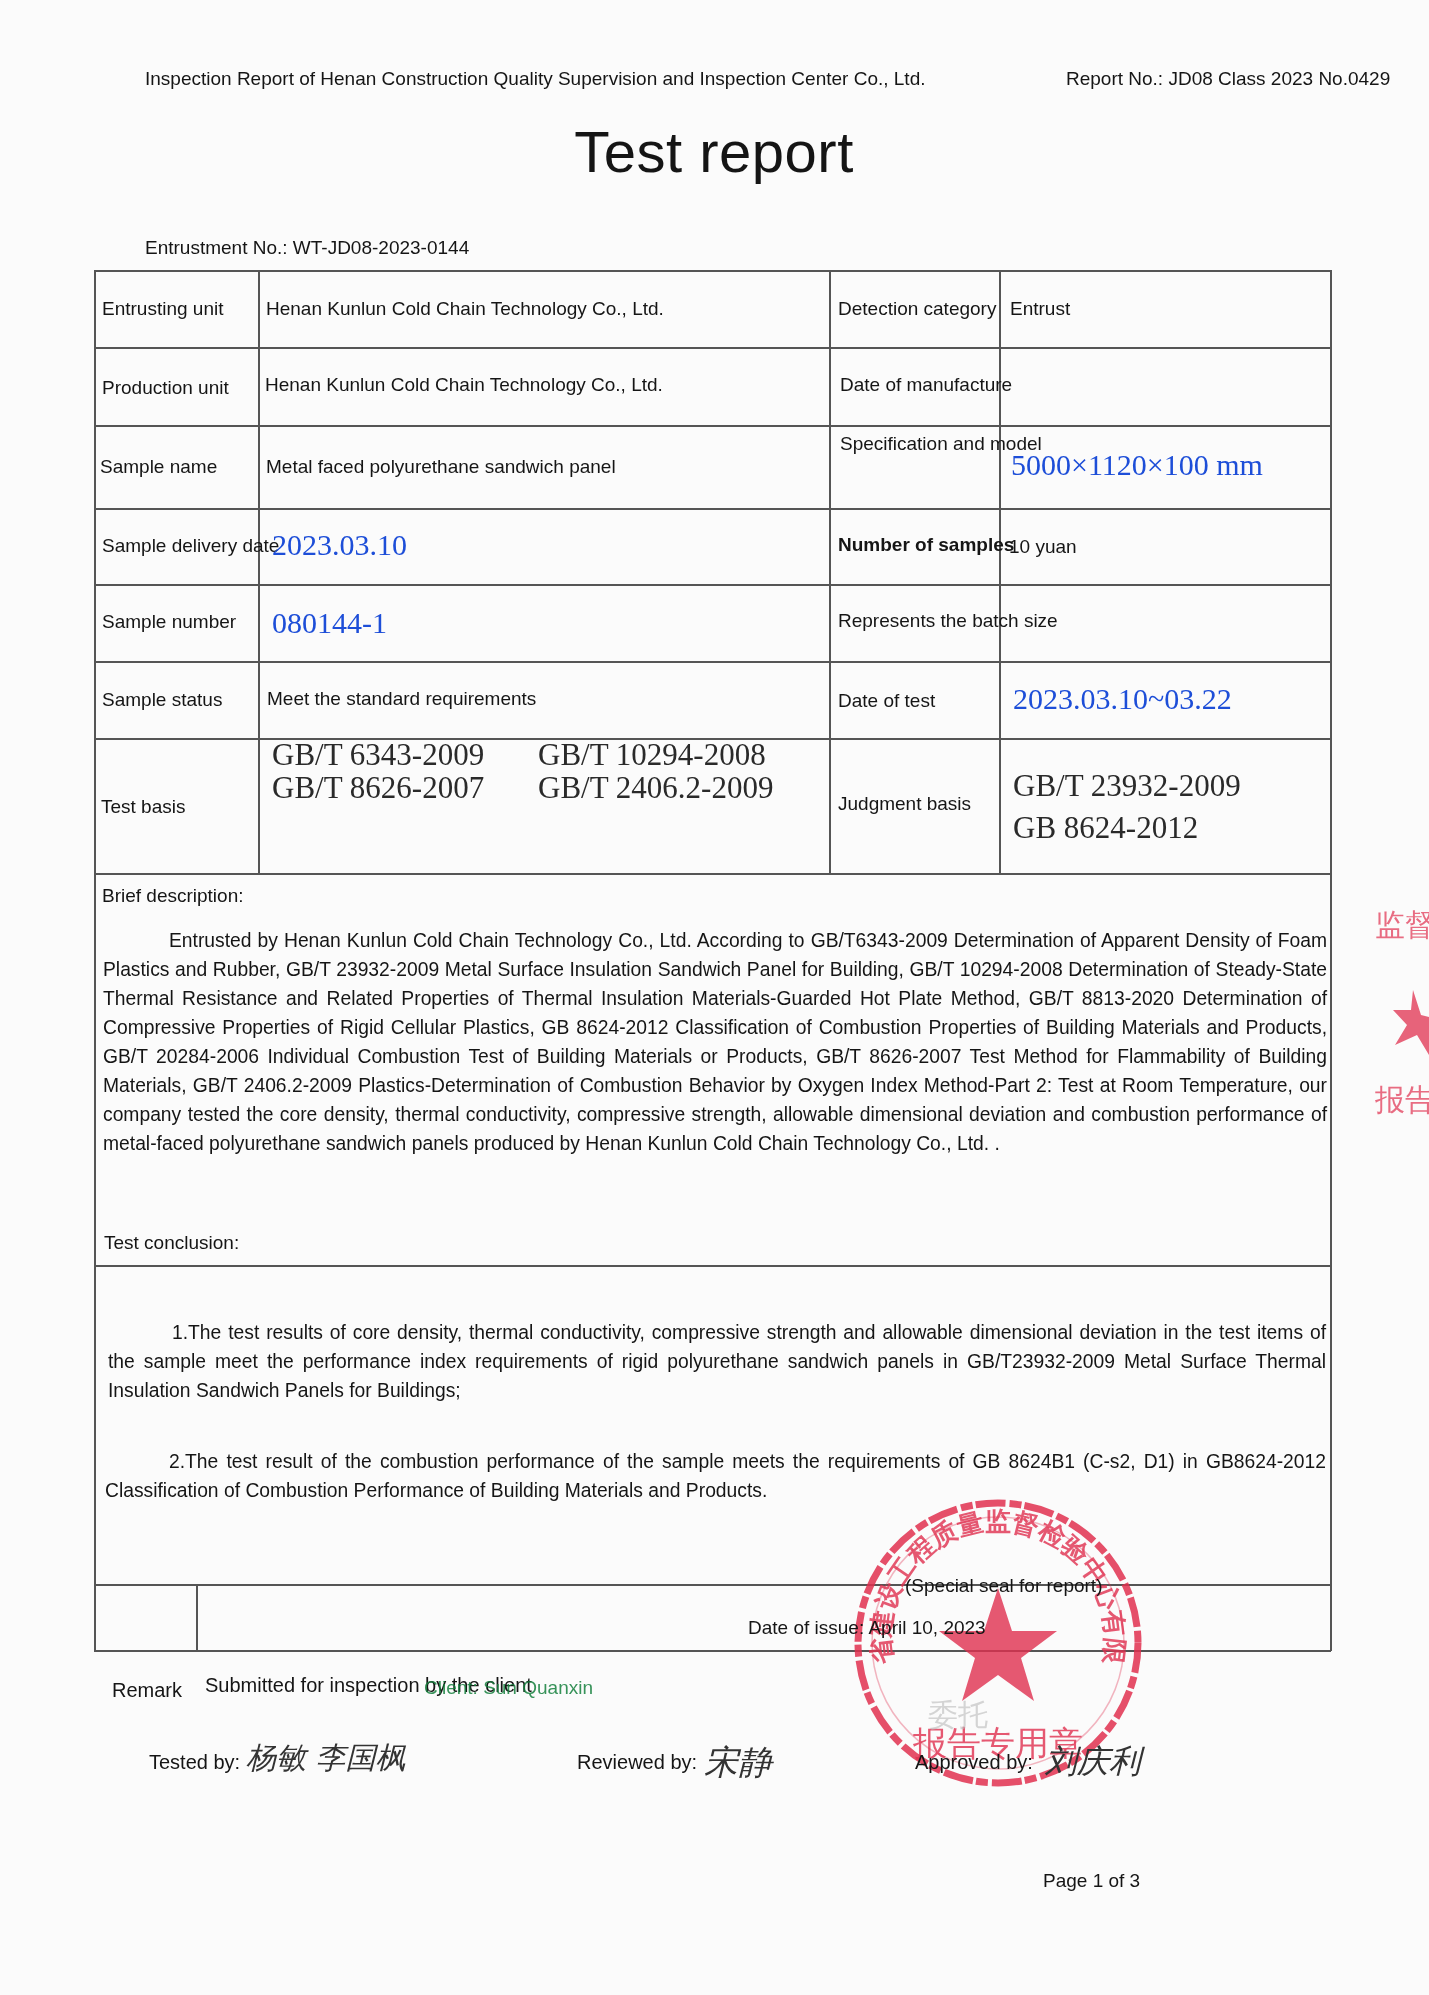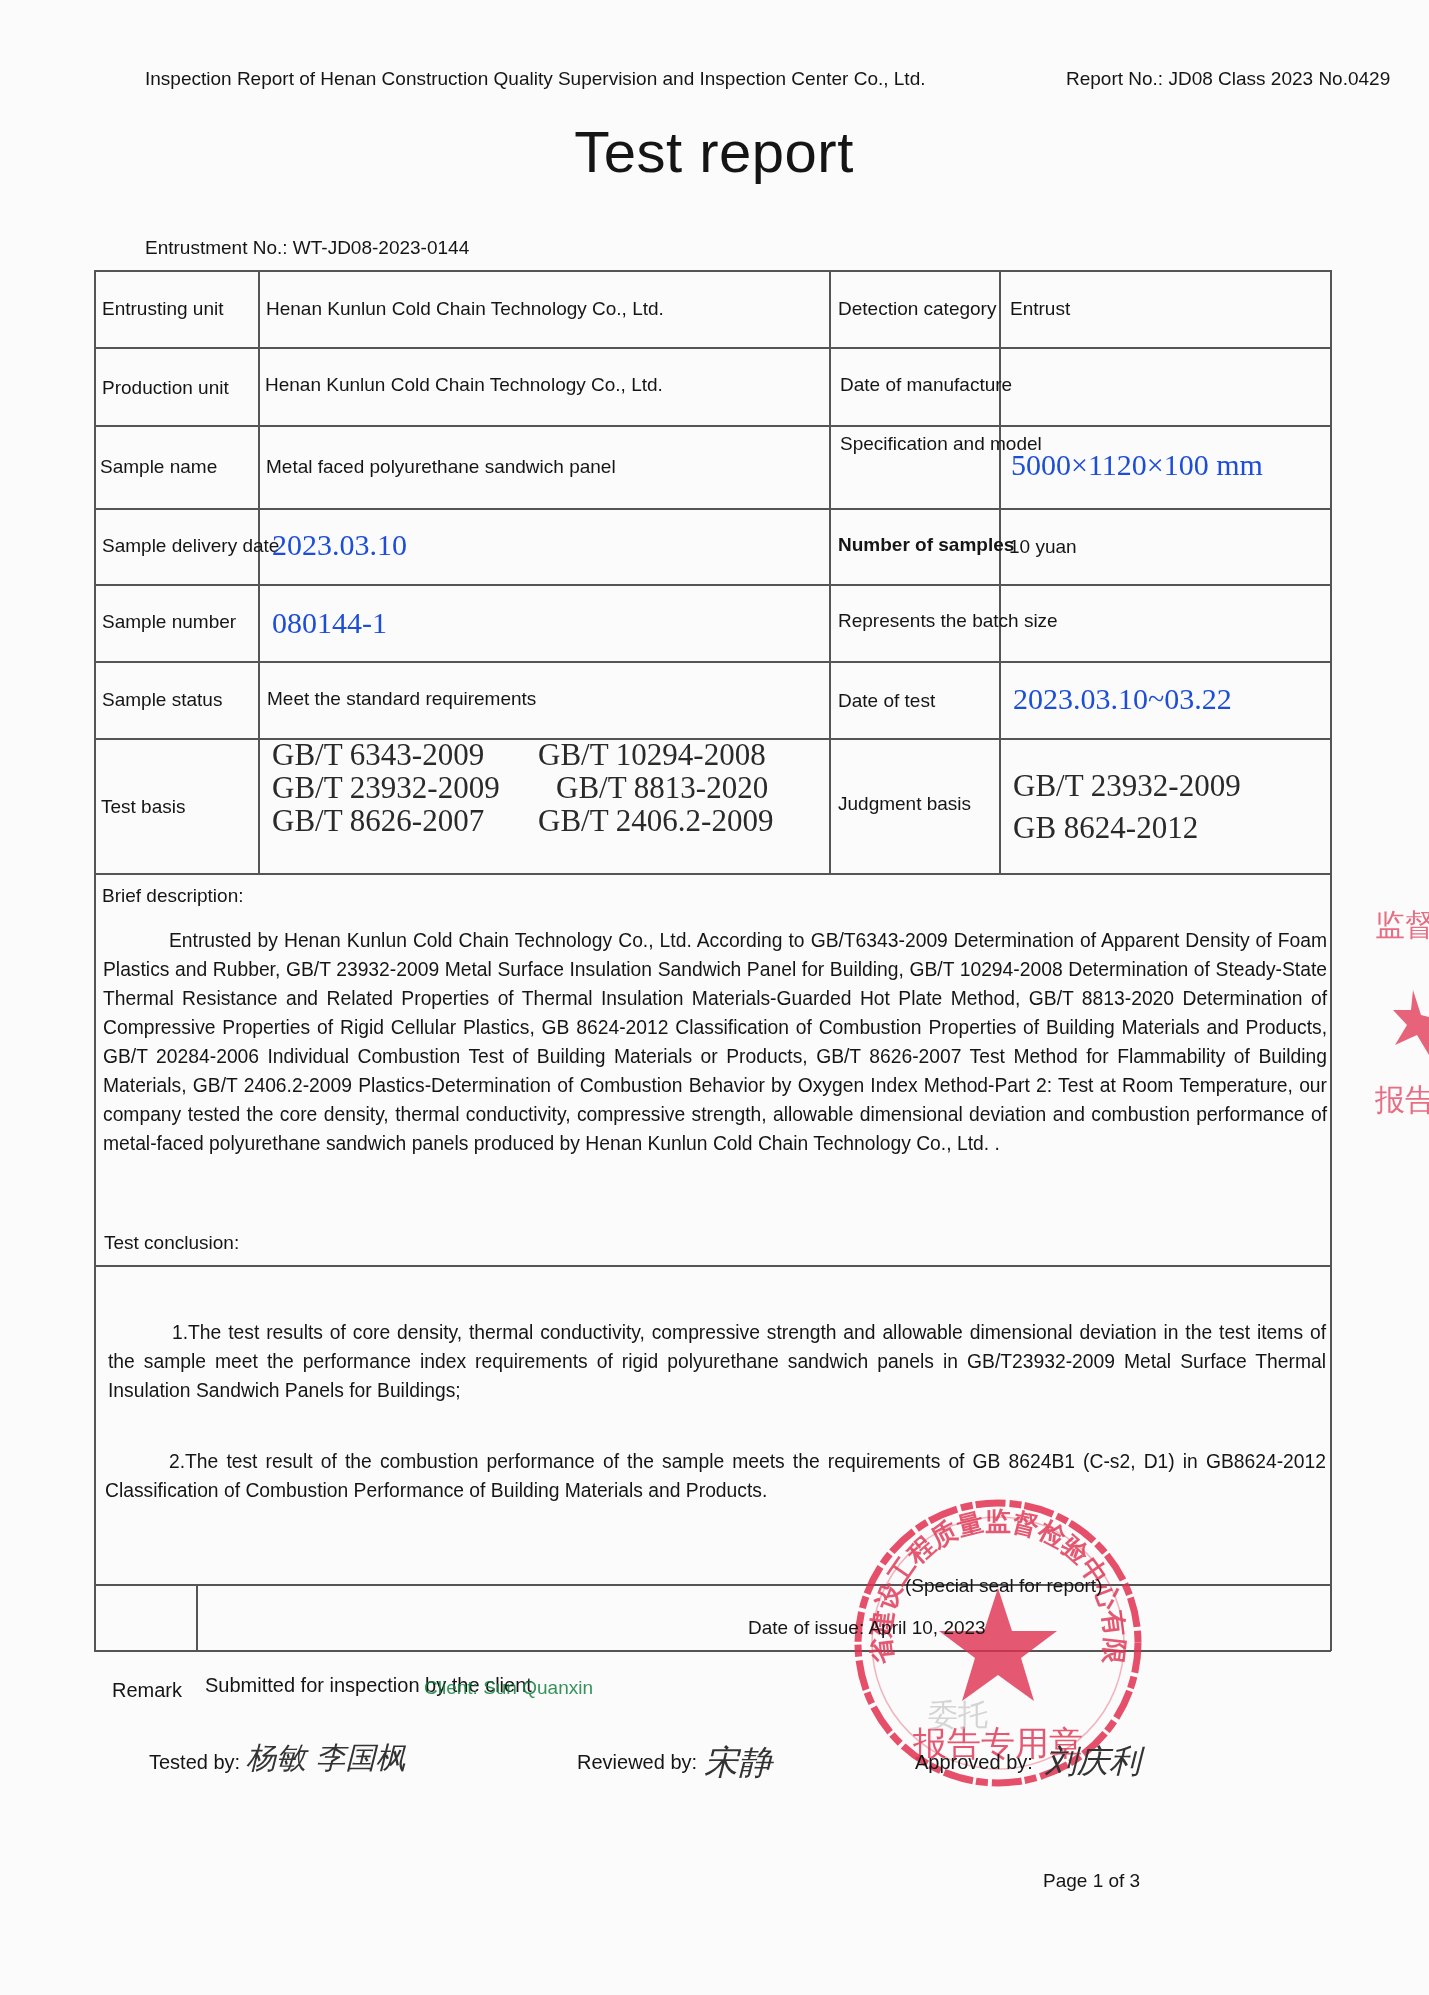--- a/index.html
+++ b/index.html
@@ -88,21 +88,20 @@
 <div class="abs val" style="left:1010px; top:610px;"></div>
 
 <div class="abs lbl" style="left:102px; top:689px;">Sample status</div>
 <div class="abs val" style="left:267px; top:688px;">Meet the standard requirements</div>
 <div class="abs lbl" style="left:838px; top:690px;">Date of test</div>
 <div class="abs serif big" style="left:1013px; top:682px;">2023.03.10~03.22</div>
 
 <div class="abs lbl" style="left:101px; top:796px;">Test basis</div>
 <div class="abs basis" style="left:272px; top:738px;">
   <div><span style="width:266px">GB/T 6343-2009</span><span>GB/T 10294-2008</span></div>
-  <div><span style="width:284px">GB/T 23932-2009</span><span>GB/T 8813-2020</span></div>
   <div><span style="width:266px">GB/T 8626-2007</span><span>GB/T 2406.2-2009</span></div>
 </div>
 <div class="abs lbl" style="left:838px; top:793px;">Judgment basis</div>
 <div class="abs basis" style="left:1013px; top:765px; line-height:42px;">
   <div>GB/T 23932-2009</div>
   <div>GB 8624-2012</div>
 </div>
 
 <div class="abs lbl" style="left:102px; top:885px;">Brief description:</div>
 <div class="para" style="left:103px; top:926px; width:1224px; text-indent:66px;">Entrusted by Henan Kunlun Cold Chain Technology Co., Ltd. According to GB/T6343-2009 Determination of Apparent Density of Foam Plastics and Rubber, GB/T 23932-2009 Metal Surface Insulation Sandwich Panel for Building, GB/T 10294-2008 Determination of Steady-State Thermal Resistance and Related Properties of Thermal Insulation Materials-Guarded Hot Plate Method, GB/T 8813-2020 Determination of Compressive Properties of Rigid Cellular Plastics, GB 8624-2012 Classification of Combustion Properties of Building Materials and Products, GB/T 20284-2006 Individual Combustion Test of Building Materials or Products, GB/T 8626-2007 Test Method for Flammability of Building Materials, GB/T 2406.2-2009 Plastics-Determination of Combustion Behavior by Oxygen Index Method-Part 2: Test at Room Temperature, our company tested the core density, thermal conductivity, compressive strength, allowable dimensional deviation and combustion performance of metal-faced polyurethane sandwich panels produced by Henan Kunlun Cold Chain Technology Co., Ltd. .</div>

